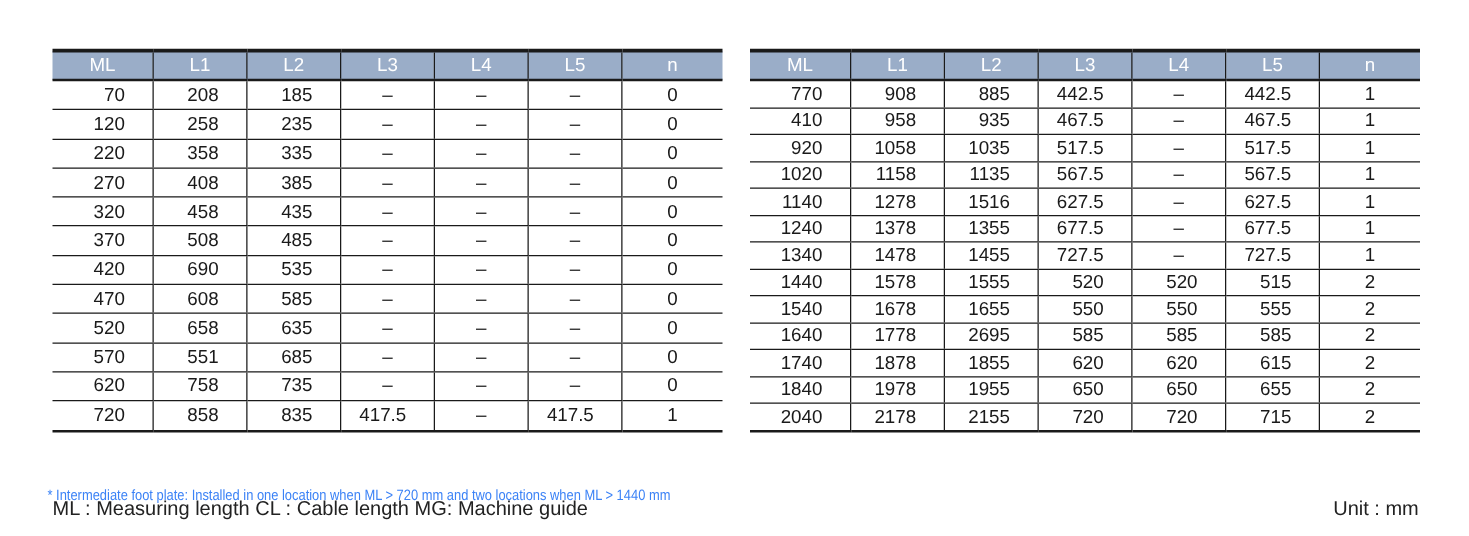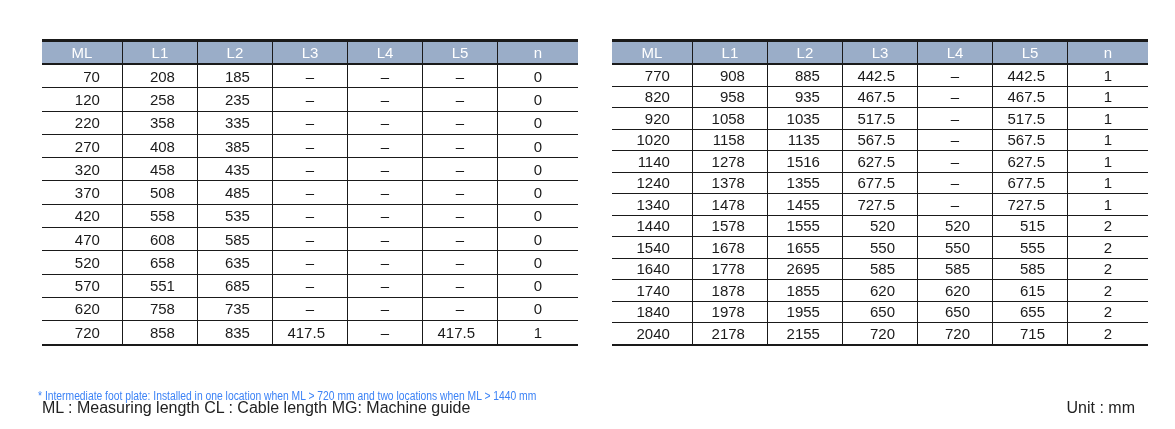--- a/index.html
+++ b/index.html
@@ -14,21 +14,21 @@
     background: #ffffff;
     font-family: "Liberation Sans", sans-serif;
     color: #1a1a1a;
     overflow: hidden;
   }
   .tables-row {
     position: absolute;
     left: 42px;
     top: 39px;
     display: flex;
-    gap: 34px;
+    gap: 22px;
   }
   table.spec {
     border-collapse: collapse;
     table-layout: fixed;
     width: 536px;
     font-size: 15px;
   }
   table.spec col.c-ml { width: 15%; }
   table.spec col.c-mid { width: 14%; }
   table.spec col.c-n { width: 15%; }
@@ -160,21 +160,21 @@
             <td>370</td>
             <td>508</td>
             <td>485</td>
             <td class="c">–</td>
             <td class="c">–</td>
             <td class="c">–</td>
             <td class="c">0</td>
           </tr>
           <tr>
             <td>420</td>
-            <td>558</td>
+            <td>690</td>
             <td>535</td>
             <td class="c">–</td>
             <td class="c">–</td>
             <td class="c">–</td>
             <td class="c">0</td>
           </tr>
           <tr>
             <td>470</td>
             <td>608</td>
             <td>585</td>
@@ -247,21 +247,21 @@
           <tr>
             <td>770</td>
             <td>908</td>
             <td>885</td>
             <td>442.5</td>
             <td class="c">–</td>
             <td>442.5</td>
             <td class="c">1</td>
           </tr>
           <tr>
-            <td>820</td>
+            <td>410</td>
             <td>958</td>
             <td>935</td>
             <td>467.5</td>
             <td class="c">–</td>
             <td>467.5</td>
             <td class="c">1</td>
           </tr>
           <tr>
             <td>920</td>
             <td>1058</td>

